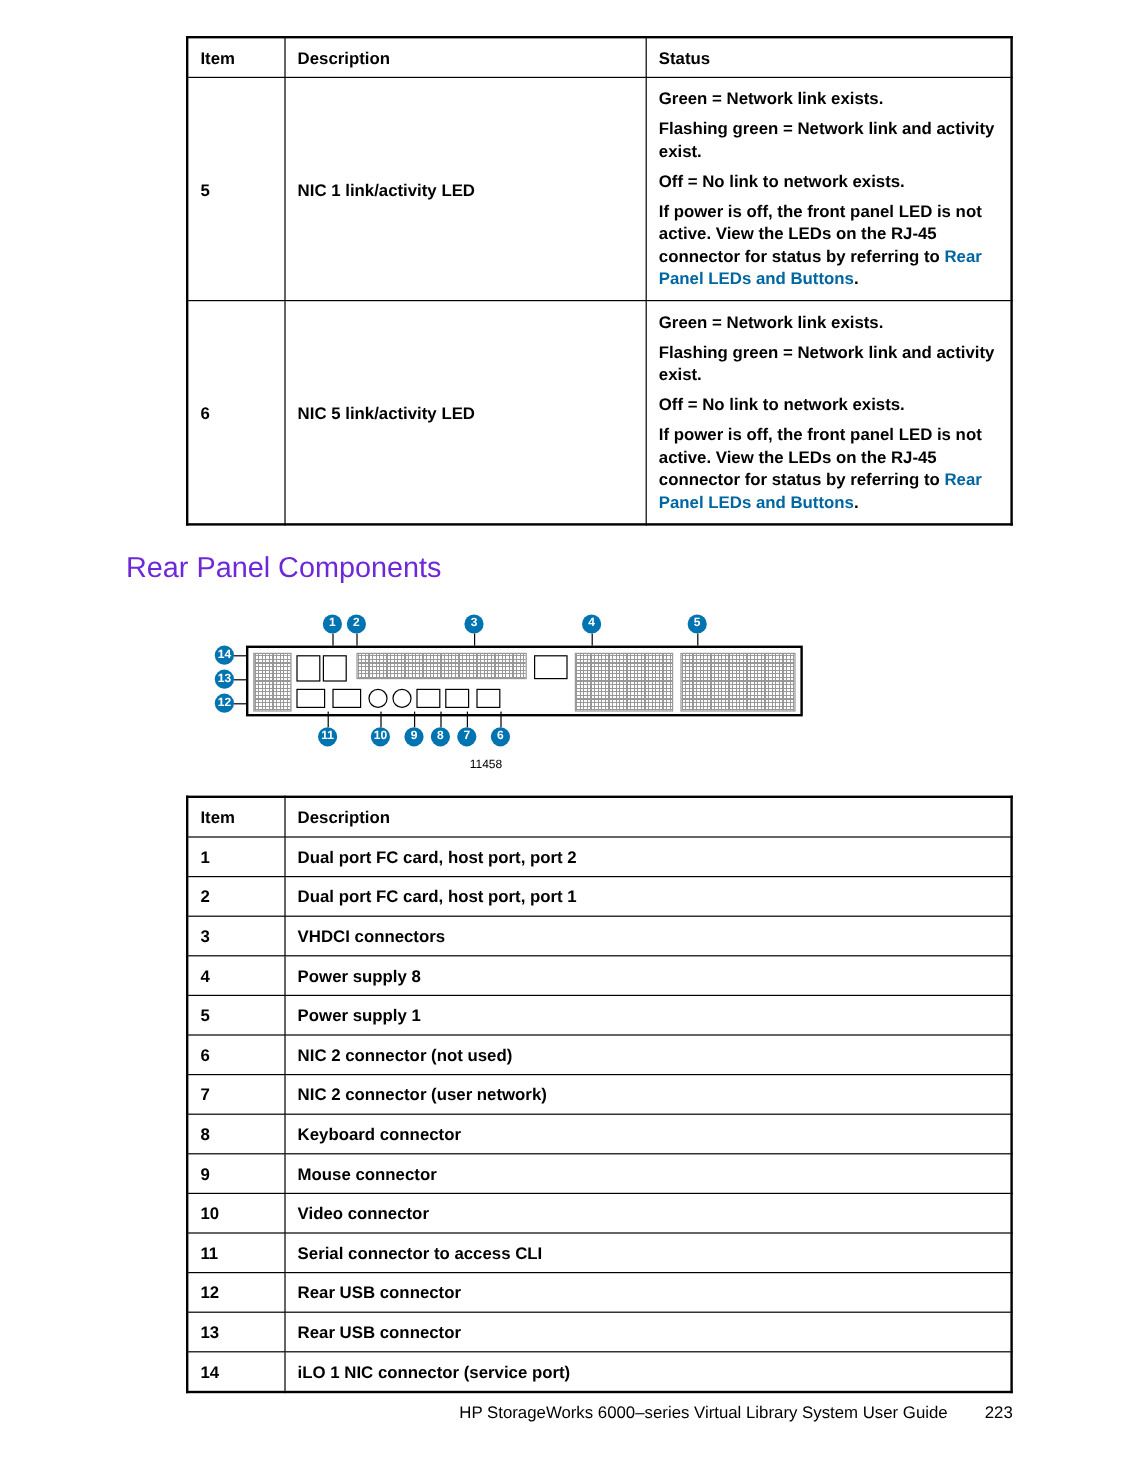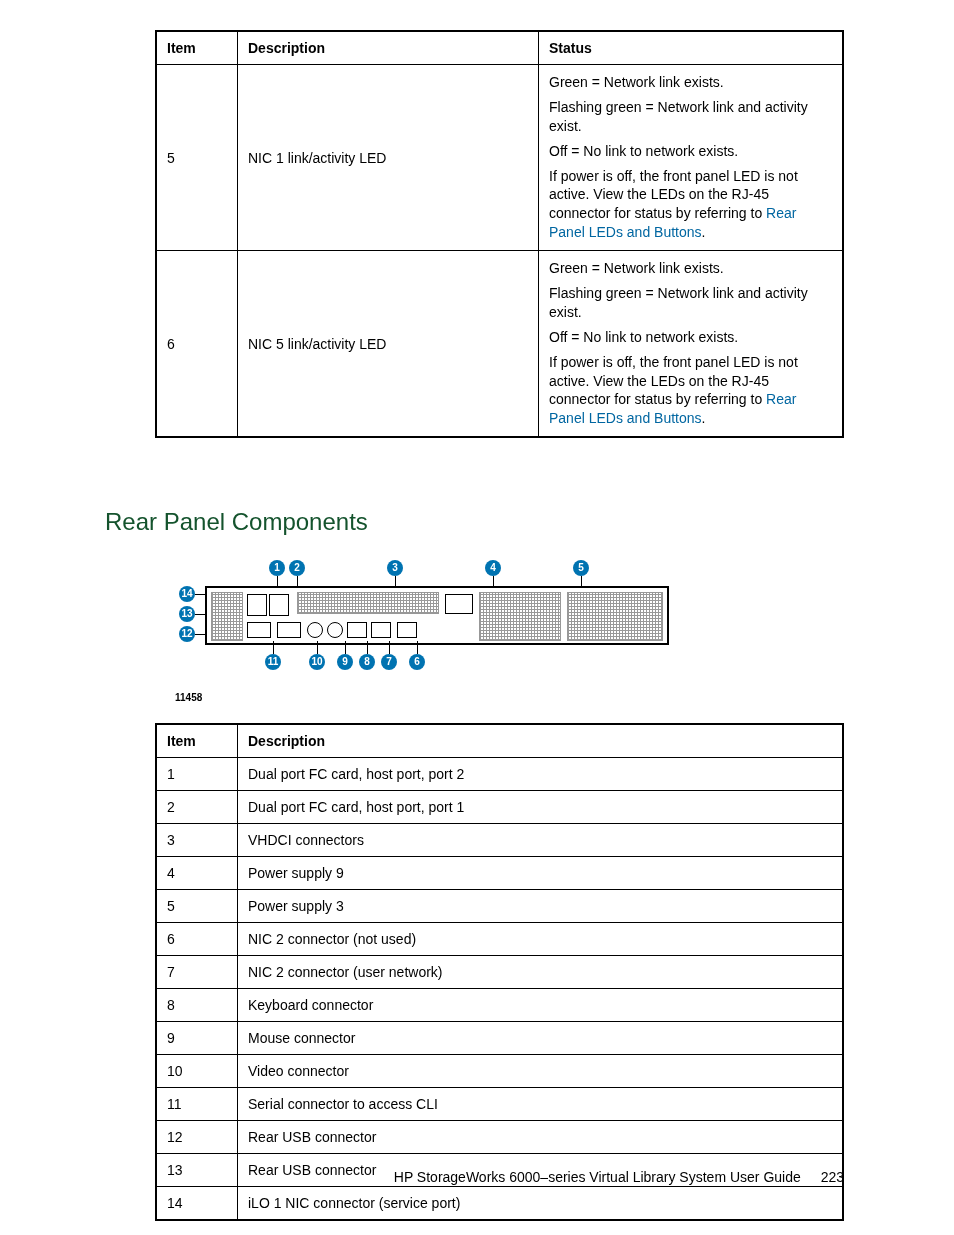--- a/index.html
+++ b/index.html
@@ -21,63 +21,62 @@
     border-collapse: collapse;
     width: 100%;
     border: 2px solid #000;
     font-size: 14px;
   }
   table.doc-table th, table.doc-table td {
     border: 1px solid #000;
     padding: 8px 10px;
     text-align: left;
     vertical-align: top;
-    font-weight: normal;
+    font-weight: bold;
   }
   table.doc-table thead th {
     font-weight: bold;
     background: #fff;
   }
   table.table1 .col-item { width: 60px; }
   table.table1 .col-desc { width: 280px; }
   table.table2 .col-item { width: 60px; }
   .status-cell p {
     margin: 0 0 6px 0;
     line-height: 1.35;
   }
   .status-cell p:last-child { margin-bottom: 0; }
   a.link {
     color: #0066a1;
     text-decoration: none;
   }
   h2.section-heading {
-    color: #14532d;
+    color: #6d28d9;
     font-weight: normal;
     font-size: 24px;
-    margin: 70px 0 10px -50px;
+    margin: 22px 0 10px -50px;
     font-family: Arial, Helvetica, sans-serif;
   }
   .diagram-wrap {
     width: 500px;
     margin: 0 0 0 20px;
   }
   .diagram-id {
-    text-align: left;
+    text-align: center;
     font-size: 10px;
-    margin: 16px 40px 20px 0;
+    margin: 4px 40px 20px 0;
     font-family: Arial, sans-serif;
-    font-weight: bold;
   }
   .footer {
     position: absolute;
     bottom: 50px;
     right: 110px;
     font-size: 14px;
   }
-  .footer .pagenum { margin-left: 16px; text-align: right; }
+  .footer .pagenum { margin-left: 27px; text-align: right; }
 
   
   .diagram {
     position: relative;
     width: 500px;
     height: 130px;
   }
   .chassis {
     position: absolute;
     left: 30px;
@@ -225,25 +224,25 @@
       <tr>
           <td>2</td>
           <td>Dual port FC card, host port, port 1</td>
         </tr>
       <tr>
           <td>3</td>
           <td>VHDCI connectors</td>
         </tr>
       <tr>
           <td>4</td>
-          <td>Power supply 9</td>
+          <td>Power supply 8</td>
         </tr>
       <tr>
           <td>5</td>
-          <td>Power supply 3</td>
+          <td>Power supply 1</td>
         </tr>
       <tr>
           <td>6</td>
           <td>NIC 2 connector (not used)</td>
         </tr>
       <tr>
           <td>7</td>
           <td>NIC 2 connector (user network)</td>
         </tr>
       <tr>

